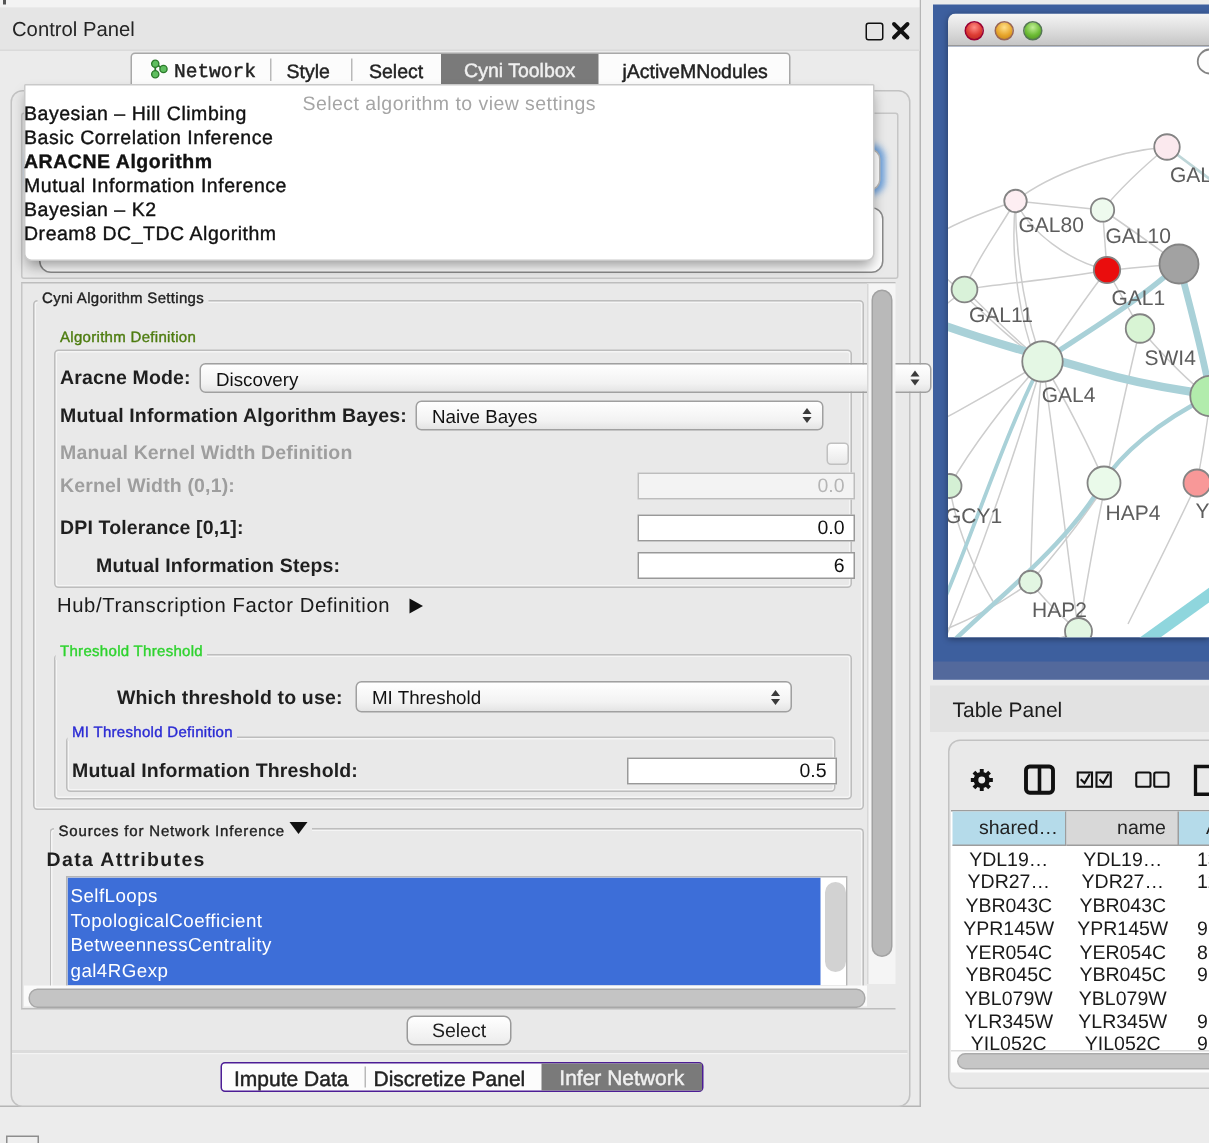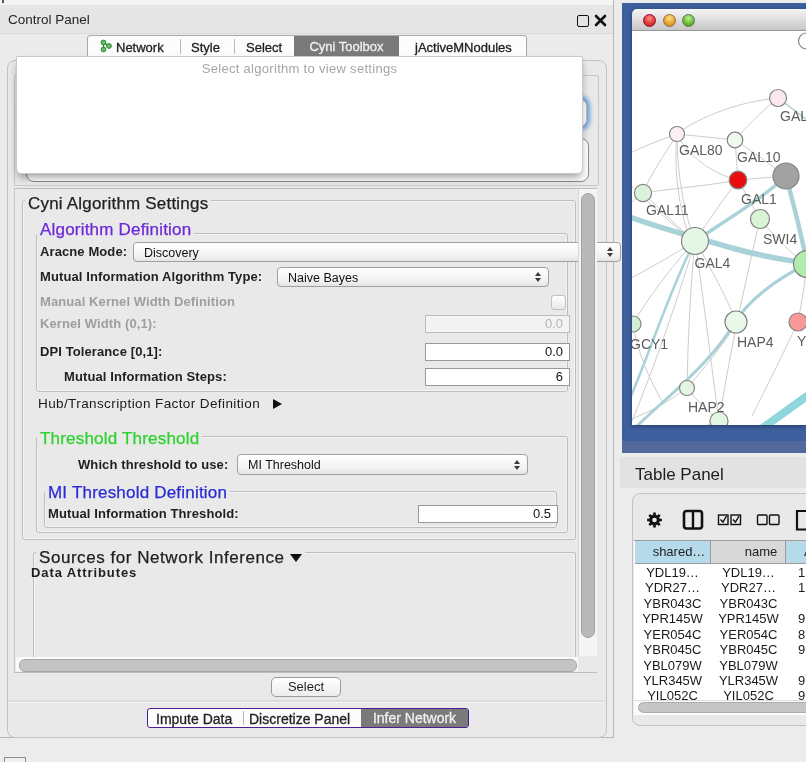--- a/index.html
+++ b/index.html
@@ -5,21 +5,21 @@
 html,body{margin:0;padding:0;}
 body{width:806px;height:762px;overflow:hidden;font-family:"Liberation Sans",sans-serif;background:#ececec;}
 #root{position:relative;width:806px;height:762px;overflow:hidden;}
 .ab{position:absolute;}
 .bold{font-weight:bold;}
 .lbl{position:absolute;font-size:13px;font-weight:bold;color:#1f1f1f;white-space:nowrap;letter-spacing:0.1px;}
 .dlbl{position:absolute;font-size:13px;font-weight:bold;color:#9e9e9e;white-space:nowrap;letter-spacing:0.1px;}
 .inp{position:absolute;background:#fff;border:1px solid #999;box-sizing:border-box;font-size:13px;color:#111;text-align:right;padding-right:6px;line-height:16px;}
 .inp.dis{background:#f3f3f3;color:#b5b5b5;border-color:#bdbdbd;}
 .grp{position:absolute;border:1px solid #bdbdbd;border-radius:3px;box-shadow:inset 0 0 0 1px rgba(255,255,255,.55);box-sizing:border-box;}
-.gtit{position:absolute;font-size:17px;letter-spacing:0.2px;background:#e9e9e9;padding:0 3px;white-space:nowrap;-webkit-text-stroke:0.25px;}
+.gtit{position:absolute;font-size:10px;letter-spacing:0.2px;background:#e9e9e9;padding:0 3px;white-space:nowrap;-webkit-text-stroke:0.25px;}
 .combo{position:absolute;background:linear-gradient(#ffffff,#f2f2f2 70%,#e4e4e4);border:1px solid #a0a0a0;border-radius:4px;box-sizing:border-box;font-size:12.5px;color:#111;}
 .combo .ct{position:absolute;left:10px;top:3px;}
 .combo .ar{position:absolute;right:7px;top:0;height:100%;display:flex;flex-direction:column;justify-content:center;gap:2px;}
 .combo .ar span{width:0;height:0;border-left:3.5px solid transparent;border-right:3.5px solid transparent;display:block;}
 .combo .up{border-bottom:4.5px solid #3a3a3a;}
 .combo .dn{border-top:4.5px solid #3a3a3a;}
 </style>
 </head>
 <body>
 <div id="root">
@@ -38,52 +38,52 @@
 
   <div class="ab" style="left:7px;top:60px;width:598px;height:676px;background:#e9e9e9;border:1px solid #c2c2c2;border-radius:8px;"></div>
 
   <div class="ab" style="left:87px;top:35px;width:440px;height:22px;background:#fcfcfc;border:1px solid #a8a8a8;border-radius:3px 3px 0 0;box-sizing:border-box;font-size:13px;color:#222;-webkit-text-stroke:0.3px #222;">
     <svg class="ab" style="left:11px;top:3px;" width="14" height="14" viewBox="0 0 14 14">
       <path d="M4.5 3.5 L10 7 M4.5 3.5 L4.5 10.5" stroke="#2b7a2b" stroke-width="1.2" fill="none"></path>
       <circle cx="4.5" cy="3.5" r="2.4" fill="#5fbe5f" stroke="#2b7a2b" stroke-width="0.9"></circle>
       <circle cx="10" cy="7" r="2.4" fill="#5fbe5f" stroke="#2b7a2b" stroke-width="0.9"></circle>
       <circle cx="4.5" cy="10.5" r="2.4" fill="#5fbe5f" stroke="#2b7a2b" stroke-width="0.9"></circle>
     </svg>
-    <div class="ab" style="left:28px;top:4px;white-space:nowrap;">Network</div>
+    <div class="ab" style="left:28px;top:4px;white-space:nowrap;font-family:Liberation Mono, monospace;">Network</div>
     <div class="ab" style="left:92px;top:3px;width:1px;height:15px;background:#b9b9b9;"></div>
     <div class="ab" style="left:103px;top:4px;white-space:nowrap;">Style</div>
     <div class="ab" style="left:146px;top:3px;width:1px;height:15px;background:#b9b9b9;"></div>
     <div class="ab" style="left:158px;top:4px;white-space:nowrap;">Select</div>
     <div class="ab" style="left:206px;top:0;width:105px;height:22px;background:#7a7a7a;color:#f0f0f0;text-align:center;line-height:21px;white-space:nowrap;-webkit-text-stroke:0.3px #f0f0f0;">Cyni Toolbox</div>
     <div class="ab" style="left:327px;top:4px;white-space:nowrap;">jActiveMNodules</div>
   </div>
 
   <div class="ab" style="left:21px;top:99px;width:564px;height:26px;background:#fff;border:1.5px solid #b9b9b9;border-radius:7px;box-shadow:0 0 4px 2.5px rgba(90,150,220,.85);"></div>
   <div class="ab" style="left:26px;top:138px;width:561px;height:42px;background:#fff;border:1.5px solid #8a8a8a;border-radius:8px;"></div>
 
   <div class="ab" style="left:14px;top:75px;width:583px;height:109px;border:1px solid #c6c6c6;border-radius:2px;background:transparent;"></div>
 
   <div class="ab" style="left:14px;top:188px;width:583px;height:485px;border-top:1px solid #bdbdbd;border-bottom:1px solid #bdbdbd;border-left:1px solid #c6c6c6;box-sizing:border-box;"></div>
 
   <div class="grp" style="left:22px;top:200px;width:554px;height:340px;"></div>
   <div class="gtit" style="left:25px;top:194px;color:#1f1f1f;">Cyni Algorithm Settings</div>
 
   <div class="grp" style="left:36px;top:233px;width:532px;height:159px;"></div>
-  <div class="gtit" style="left:37px;top:220px;color:#6d28d9;">Algorithm Definition</div>
+  <div class="gtit" style="left:37px;top:220px;color:#4d7c0f;">Algorithm Definition</div>
 
   <div class="lbl" style="left:40px;top:244px;">Aracne Mode:</div>
   <div class="combo" style="left:133px;top:242px;width:488px;height:20px;">
     <span class="ct">Discovery</span>
     <span class="ar">
           <span class="up"></span>
           <span class="dn"></span>
         </span>
   </div>
 
-  <div class="lbl" style="left:40px;top:269px;">Mutual Information Algorithm Type:</div>
+  <div class="lbl" style="left:40px;top:269px;">Mutual Information Algorithm Bayes:</div>
   <div class="combo" style="left:277px;top:267px;width:272px;height:20px;">
     <span class="ct">Naive Bayes</span>
     <span class="ar">
           <span class="up"></span>
           <span class="dn"></span>
         </span>
   </div>
 
   <div class="dlbl" style="left:40px;top:294px;">Manual Kernel Width Definition</div>
   <div class="ab" style="left:551px;top:295px;width:13px;height:13px;background:linear-gradient(#fefefe,#e9e9e9);border:1px solid #c0c0c0;border-radius:3px;"></div>
@@ -115,20 +115,26 @@
   <div class="grp" style="left:44px;top:491px;width:513px;height:37px;"></div>
   <div class="gtit" style="left:45px;top:483px;color:#2a2ad4;">MI Threshold Definition</div>
 
   <div class="lbl" style="left:48px;top:506px;">Mutual Information Threshold:</div>
   <div class="inp" style="left:418px;top:505px;width:140px;height:18px;">0.5</div>
 
   <div class="grp" style="left:33px;top:552px;width:543px;height:110px;border-bottom:none;border-radius:3px 3px 0 0;"></div>
   <div class="gtit" style="left:36px;top:548px;color:#1f1f1f;letter-spacing:0.55px;">Sources for Network Inference <span style="display:inline-block;width:0;height:0;border-left:6.5px solid transparent;border-right:6.5px solid transparent;border-top:8px solid #111;vertical-align:1px;"></span></div>
   <div class="lbl" style="left:31px;top:565px;font-size:13px;letter-spacing:0.9px;">Data Attributes</div>
 
+  <div class="ab" style="left:44px;top:584px;width:519px;height:72px;background:#fff;border:1px solid #b5b5b5;overflow:hidden;">
+    <div style="position:absolute;left:0;top:0;width:502px;height:72px;background:#3d6ed8;color:#fff;font-size:12.5px;letter-spacing:0.3px;line-height:16.5px;padding:4px 0 0 2px;box-sizing:border-box;">
+      SelfLoops<br>TopologicalCoefficient<br>BetweennessCentrality<br>gal4RGexp
+    </div>
+    <div style="position:absolute;left:505px;top:3px;width:14px;height:60px;background:#d2d2d2;border-radius:7px;"></div>
+  </div>
 
   <div class="ab" style="left:578px;top:189px;width:18px;height:467px;background:#f5f5f5;border-left:1px solid #d8d8d8;"></div>
   <div class="ab" style="left:581px;top:193px;width:12px;height:443px;background:#b9b9b9;border:1px solid #a2a2a2;border-radius:7px;"></div>
 
   <div class="ab" style="left:16px;top:657px;width:562px;height:14px;background:#fafafa;"></div>
   <div class="ab" style="left:19px;top:659px;width:556px;height:11px;background:#c4c4c4;border:1px solid #a8a8a8;border-radius:6px;"></div>
 
   <div class="ab" style="left:8px;top:700px;width:597px;height:2px;background:#dcdcdc;border-bottom:1px solid #f4f4f4;"></div>
 
   <div class="ab" style="left:271px;top:677px;width:68px;height:18px;background:linear-gradient(#ffffff,#ececec);border:1px solid #9a9a9a;border-radius:5px;text-align:center;font-size:13px;color:#1d1d1d;line-height:17px;">Select</div>
@@ -136,20 +142,28 @@
   <div class="ab" style="left:147px;top:708px;width:322px;height:20px;background:#fcfcfc;border:1px solid #4c1d95;border-radius:3px;box-sizing:border-box;font-size:14px;color:#222;-webkit-text-stroke:0.3px #222;">
     <div class="ab" style="left:8px;top:2px;white-space:nowrap;">Impute Data</div>
     <div class="ab" style="left:95px;top:2px;width:1px;height:14px;background:#b9b9b9;"></div>
     <div class="ab" style="left:101px;top:2px;white-space:nowrap;">Discretize Panel</div>
     <div class="ab" style="left:213px;top:0;width:107px;height:18px;background:#7a7a7a;color:#f0f0f0;text-align:center;line-height:18px;white-space:nowrap;-webkit-text-stroke:0.3px #f0f0f0;">Infer Network</div>
   </div>
 </div>
 
 <div class="ab" id="popup" style="left:16px;top:56px;width:565px;height:116px;background:#fff;border:1px solid #c9c9c9;border-radius:1px 1px 5px 5px;box-shadow:0 5px 9px -2px rgba(0,0,0,.4);z-index:50;">
   <div style="position:absolute;left:0;top:3.5px;width:100%;text-align:center;font-size:13px;letter-spacing:0.3px;color:#a5a5a5;">Select algorithm to view settings</div>
+  <div style="position:absolute;left:-1px;top:11px;font-size:13px;letter-spacing:0.35px;color:#111;line-height:16px;-webkit-text-stroke:0.25px #111;">
+    Bayesian – Hill Climbing<br>
+    Basic Correlation Inference<br>
+    <span class="bold">ARACNE Algorithm</span><br>
+    Mutual Information Inference<br>
+    Bayesian – K2<br>
+    Dream8 DC_TDC Algorithm
+  </div>
 </div>
 
 <div class="ab" style="left:4px;top:757px;width:20px;height:10px;background:#efefef;border:1.5px solid #8d8d8d;"></div>
 
 <div class="ab" style="left:622px;top:3px;width:184px;height:450px;background:#3d5f9e;"></div>
 <div class="ab" style="left:622px;top:441px;width:184px;height:12px;background:#53699c;"></div>
 
 <div class="ab" style="left:632px;top:9px;width:174px;height:416px;border-radius:5px 0 0 0;overflow:hidden;box-shadow:0 1px 4px rgba(0,0,0,.4);">
   <div style="position:absolute;left:0;top:0;width:100%;height:21px;background:linear-gradient(#f5f5f5,#dcdcdc 55%,#c6c6c6);border-bottom:1px solid #989898;"></div>
   <div style="position:absolute;left:11px;top:5px;width:11px;height:11px;border-radius:50%;background:radial-gradient(circle at 50% 30%,#ff8d85,#dd3b33 55%,#b02620);border:.5px solid #903;"></div>
@@ -229,21 +243,21 @@
       <text x="-2" y="317.5">GCY1</text>
       <text x="105" y="315.5">HAP4</text>
       <text x="165" y="314.5">Y</text>
       <text x="56" y="380.5">HAP2</text>
     </g>
   </svg>
   </div>
 </div>
 
 <div class="ab" style="left:620px;top:457px;width:186px;height:31px;background:#e2e2e2;"></div>
-<div class="ab" style="left:635px;top:465px;font-size:17px;color:#1c1c1c;">Table Panel</div>
+<div class="ab" style="left:635px;top:465px;font-size:14px;color:#1c1c1c;">Table Panel</div>
 
 <div class="ab" id="tablepanel" style="left:632px;top:493px;width:182px;height:231px;background:#e9e9e9;border:1px solid #c2c2c2;border-radius:8px;overflow:hidden;">
 
   <svg style="position:absolute;left:14px;top:15px;" width="165" height="22" viewBox="0 0 165 22">
     <g fill="#111">
       <circle cx="7.5" cy="11" r="5.4"></circle>
       <g stroke="#111" stroke-width="2.6">
         <line x1="7.5" y1="3.6" x2="7.5" y2="18.4"></line>
         <line x1="0.1" y1="11" x2="14.9" y2="11"></line>
         <line x1="2.3" y1="5.8" x2="12.7" y2="16.2"></line>

